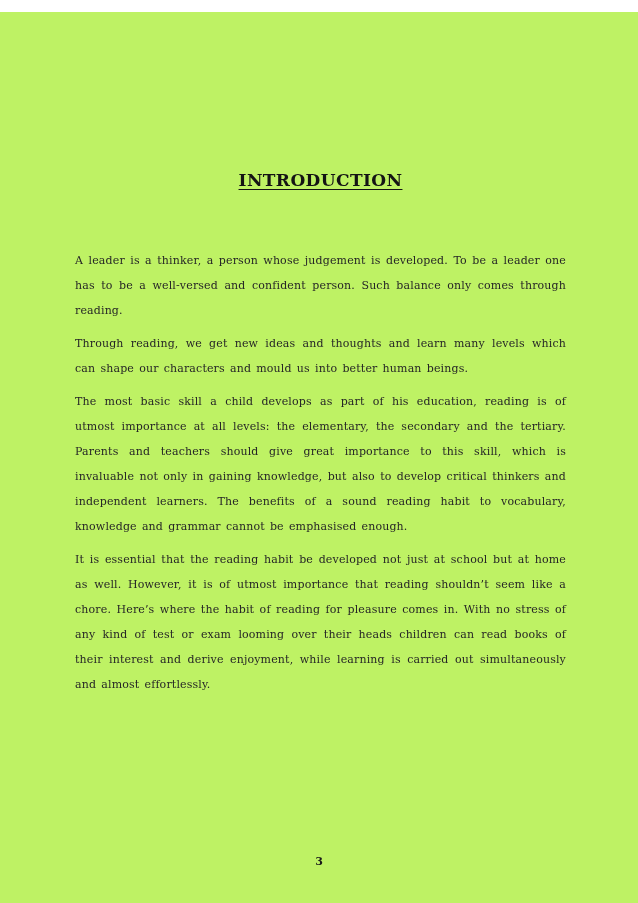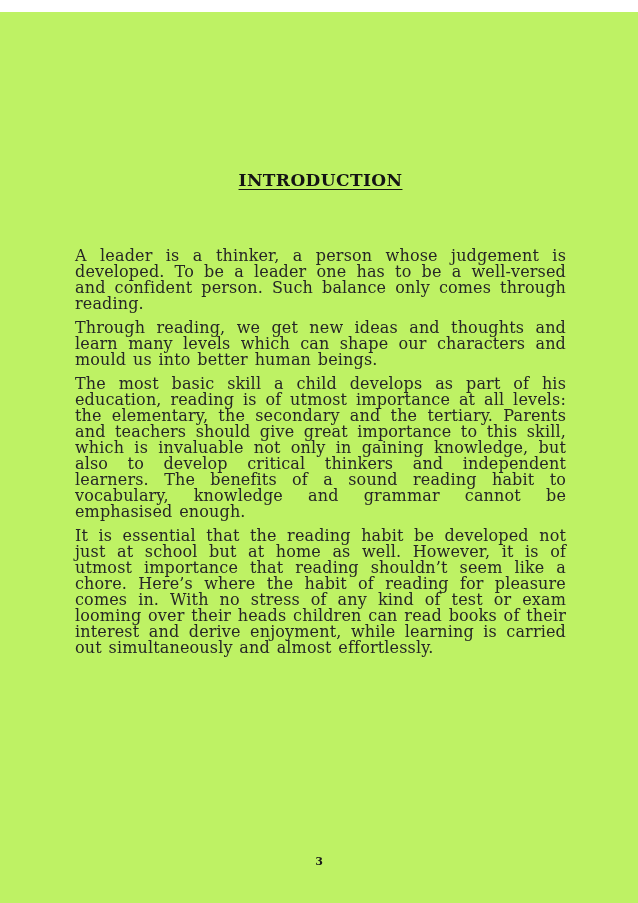--- a/index.html
+++ b/index.html
@@ -27,22 +27,22 @@
     font-weight: bold;
     text-align: center;
     text-decoration: underline;
     text-underline-offset: 3px;
     letter-spacing: 0.4px;
     color: #141414;
   }
 
   .doc-body p {
     margin: 0 0 8px 0;
-    font-size: 16px;
-    line-height: 16px;
+    font-size: 11px;
+    line-height: 25px;
     text-align: justify;
     letter-spacing: 0.15px;
     word-spacing: 1.5px;
     color: #262626;
   }
 
   .page-number {
     position: absolute;
     left: 0;
     right: 0;

